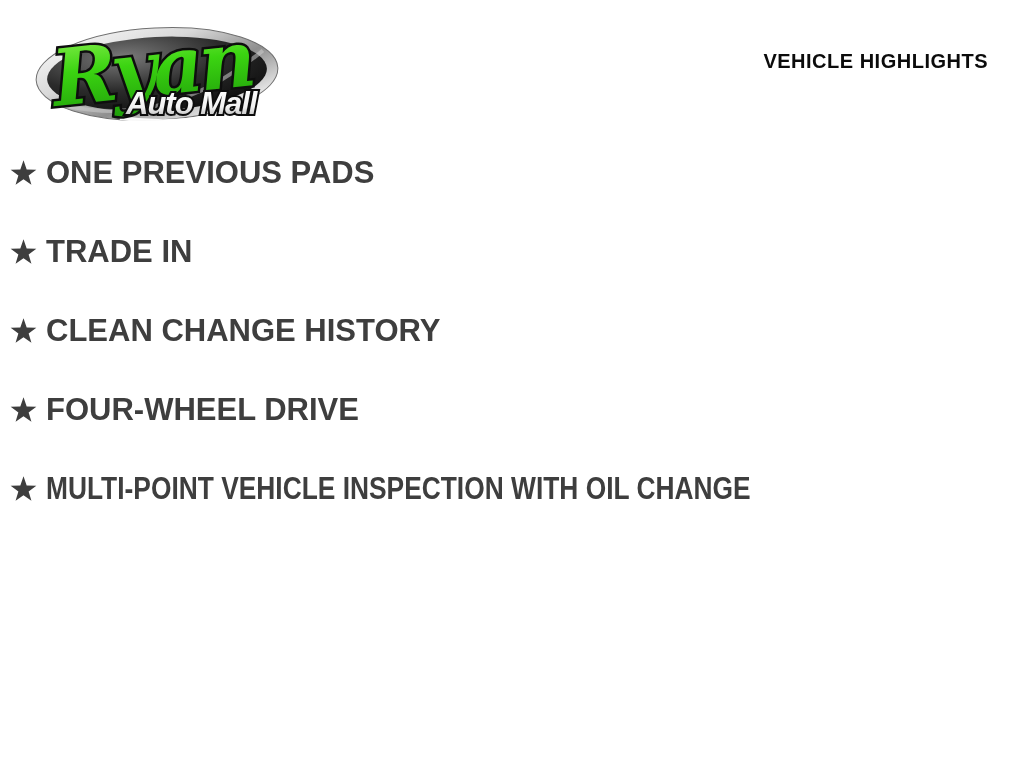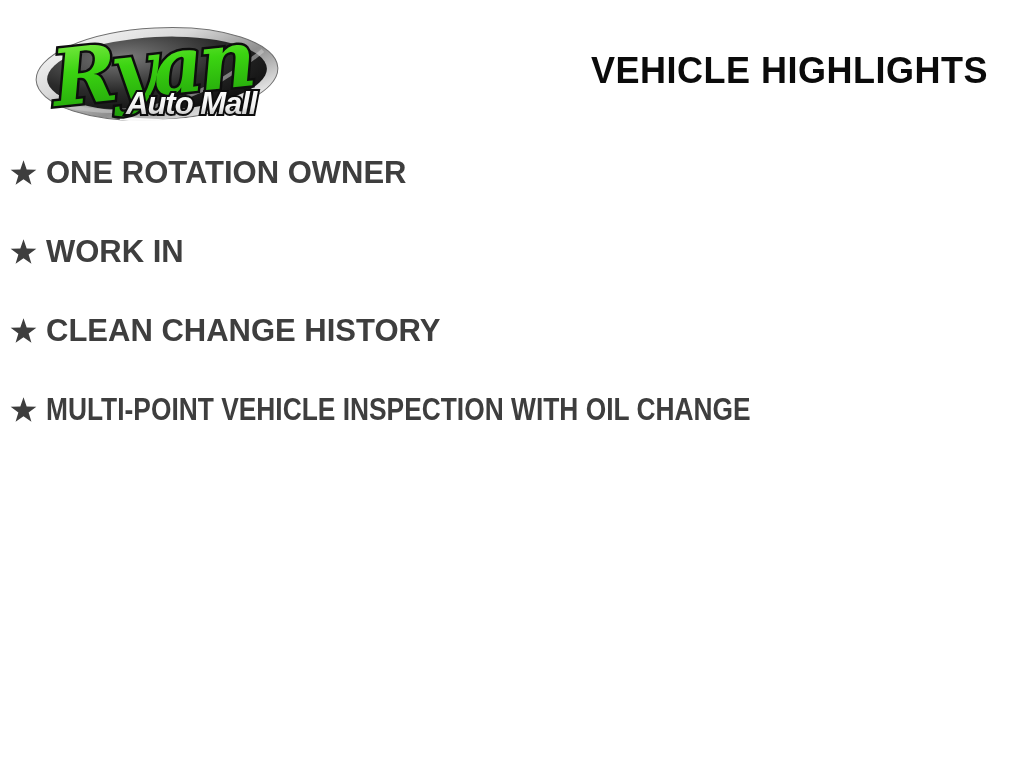--- a/index.html
+++ b/index.html
@@ -23,21 +23,21 @@
     width: 258px;
     height: 116px;
   }
   .logo svg { display: block; width: 100%; height: 100%; }
 
   
   .page-title {
     position: absolute;
     top: 50px;
     right: 36px;
-    font-size: 36px;
+    font-size: 20px;
     font-weight: bold;
     letter-spacing: 0.5px;
     color: #0b0b0b;
     white-space: nowrap;
   }
 
   
   .highlights {
     position: absolute;
     left: 10px;
@@ -110,41 +110,49 @@
 
 <div class="page-title" style="color: rgb(11, 11, 11);">VEHICLE HIGHLIGHTS</div>
 
 <div class="highlights">
   <div class="hl-item">
     <span class="hl-star">
       <svg viewBox="0 0 24 22.5" xmlns="http://www.w3.org/2000/svg">
         <polygon points="12,0 14.82,8.12 23.41,8.29 16.56,13.48 19.05,21.71 12,16.8 4.95,21.71 7.44,13.48 0.59,8.29 9.18,8.12" fill="#3e3e3e"></polygon>
       </svg>
     </span>
-    <span class="hl-label" style="color: rgb(62, 62, 62);">ONE ROTATION OWNER</span>
+    <span class="hl-label" style="color: rgb(62, 62, 62);">ONE PREVIOUS PADS</span>
   </div>
 
   <div class="hl-item">
     <span class="hl-star">
       <svg viewBox="0 0 24 22.5" xmlns="http://www.w3.org/2000/svg">
         <polygon points="12,0 14.82,8.12 23.41,8.29 16.56,13.48 19.05,21.71 12,16.8 4.95,21.71 7.44,13.48 0.59,8.29 9.18,8.12" fill="#3e3e3e"></polygon>
       </svg>
     </span>
-    <span class="hl-label" style="color: rgb(62, 62, 62);">WORK IN</span>
+    <span class="hl-label" style="color: rgb(62, 62, 62);">TRADE IN</span>
   </div>
 
   <div class="hl-item">
     <span class="hl-star">
       <svg viewBox="0 0 24 22.5" xmlns="http://www.w3.org/2000/svg">
         <polygon points="12,0 14.82,8.12 23.41,8.29 16.56,13.48 19.05,21.71 12,16.8 4.95,21.71 7.44,13.48 0.59,8.29 9.18,8.12" fill="#3e3e3e"></polygon>
       </svg>
     </span>
     <span class="hl-label" style="color: rgb(62, 62, 62);">CLEAN CHANGE HISTORY</span>
   </div>
 
+  <div class="hl-item">
+    <span class="hl-star">
+      <svg viewBox="0 0 24 22.5" xmlns="http://www.w3.org/2000/svg">
+        <polygon points="12,0 14.82,8.12 23.41,8.29 16.56,13.48 19.05,21.71 12,16.8 4.95,21.71 7.44,13.48 0.59,8.29 9.18,8.12" fill="#3e3e3e"></polygon>
+      </svg>
+    </span>
+    <span class="hl-label" style="color: rgb(62, 62, 62);">FOUR-WHEEL DRIVE</span>
+  </div>
 
 
   <div class="hl-item condensed">
     <span class="hl-star">
       <svg viewBox="0 0 24 22.5" xmlns="http://www.w3.org/2000/svg">
         <polygon points="12,0 14.82,8.12 23.41,8.29 16.56,13.48 19.05,21.71 12,16.8 4.95,21.71 7.44,13.48 0.59,8.29 9.18,8.12" fill="#3e3e3e"></polygon>
       </svg>
     </span>
     <span class="hl-label" style="color: rgb(62, 62, 62);">MULTI-POINT VEHICLE INSPECTION WITH OIL CHANGE</span>
   </div>

